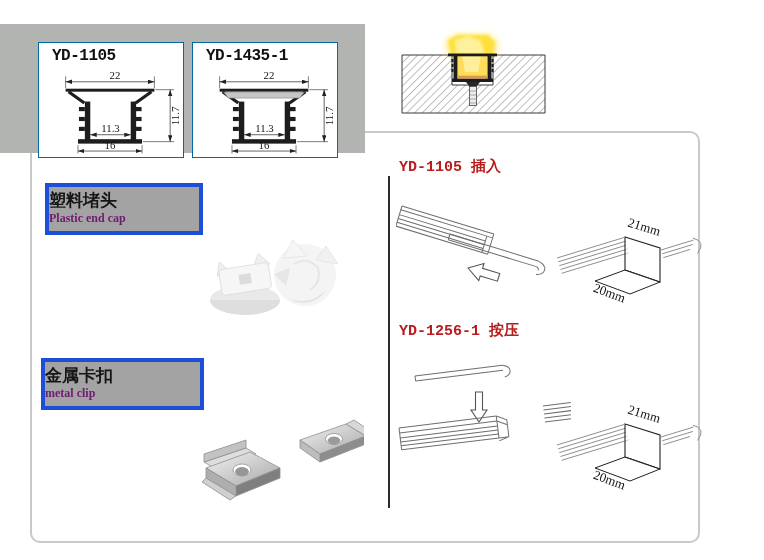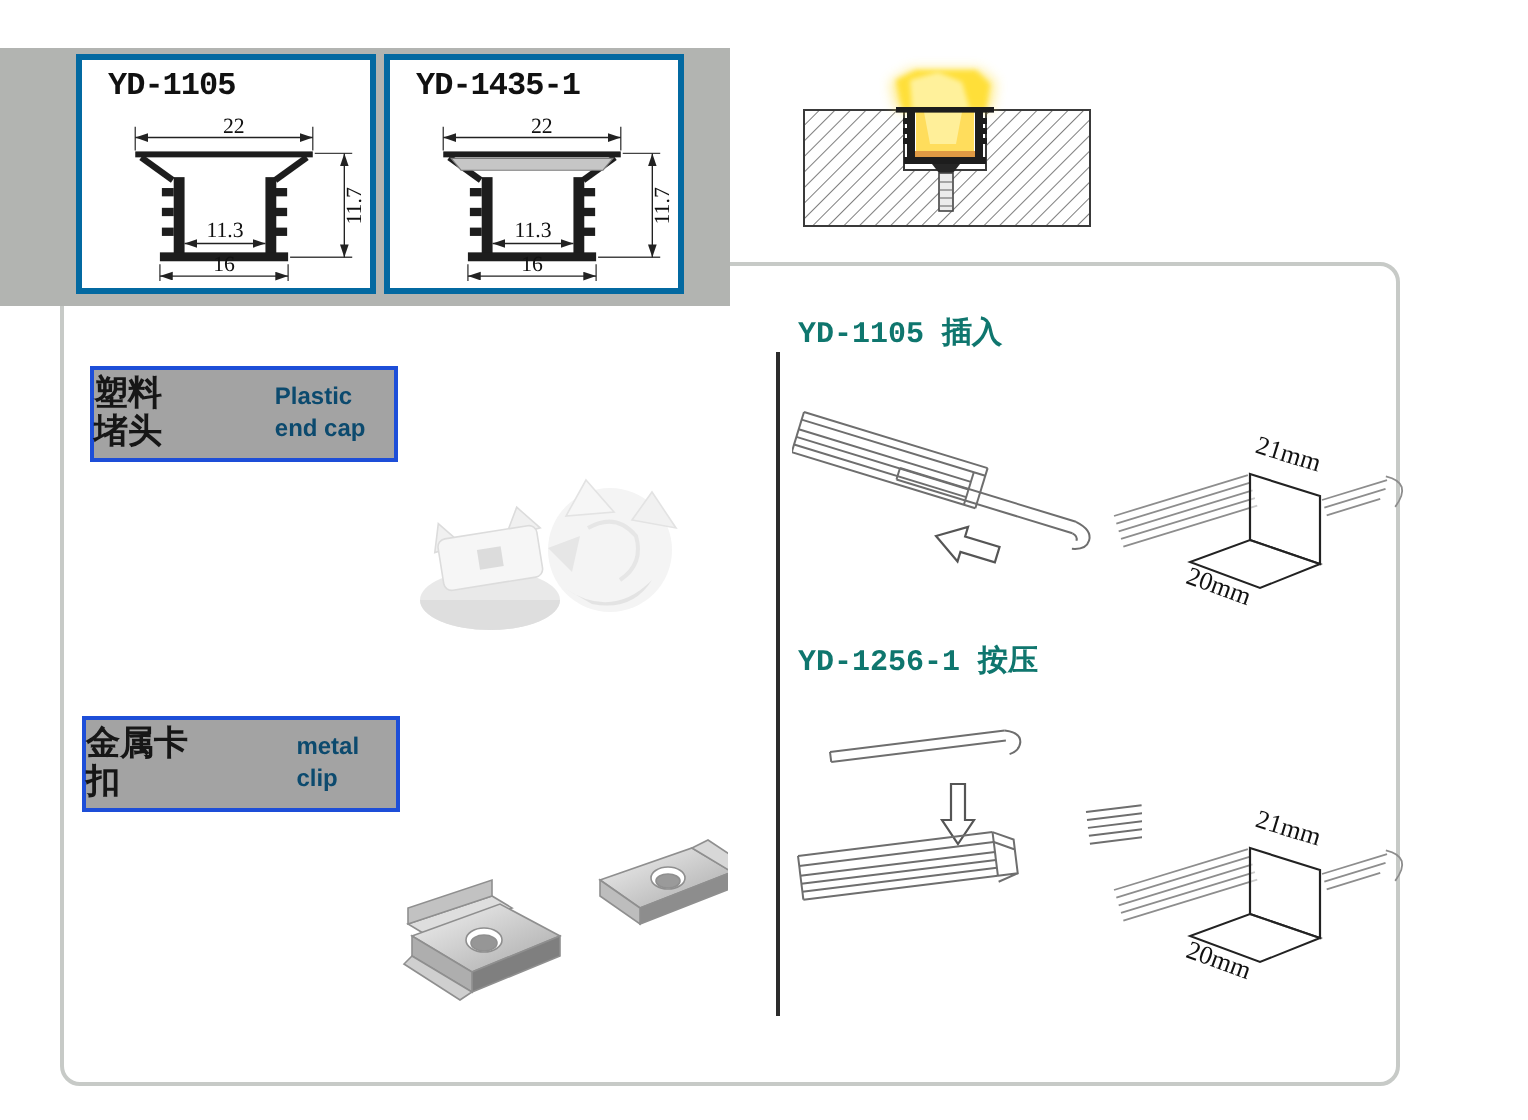--- a/index.html
+++ b/index.html
@@ -1,34 +1,34 @@
 <!DOCTYPE html>
 <html><head>
 <meta charset="utf-8">
 <style>
   html,body{margin:0;padding:0;background:#fff;}
   .page{position:relative;width:764px;height:560px;background:#fff;overflow:hidden;
         font-family:"Liberation Sans",sans-serif;}
   .frame{position:absolute;left:30px;top:131px;width:666px;height:408px;
          border:2px solid #c7cac7;border-radius:10px;background:#fff;}
   .spec-panel{position:absolute;left:0;top:24px;width:365px;height:129px;background:#b2b4b1;}
-  .spec-card{position:absolute;top:3px;width:144px;height:114px;background:#fff;border:3px solid #0369a1;}
+  .spec-card{position:absolute;top:18px;width:144px;height:114px;background:#fff;border:1px solid #0369a1;}
   .spec-card .title{position:absolute;left:13px;top:4px;font-family:"Liberation Mono",monospace;
         font-weight:700;font-size:16px;color:#111;letter-spacing:-0.5px;white-space:nowrap;}
   .spec-card svg{position:absolute;left:0;top:18px;}
   .dimtxt{font-family:"Liberation Serif",serif;font-size:11px;fill:#111;}
   .install-svg{position:absolute;left:396px;top:14px;}
   .divider{position:absolute;left:388px;top:176px;width:2px;height:332px;background:#2b2b2b;}
   .sec-heading{position:absolute;left:399px;font-family:"Liberation Mono","DejaVu Sans",monospace;
-        font-weight:700;font-size:15px;color:#0f766e;white-space:nowrap;}
-  .label-box{position:absolute;background:#a3a3a3;border:2px solid #1d4ed8;
-        display:flex;flex-direction:row;align-items:center;justify-content:center;}
+        font-weight:700;font-size:15px;color:#b91c1c;white-space:nowrap;}
+  .label-box{position:absolute;background:#a3a3a3;border:4px solid #1d4ed8;
+        display:flex;flex-direction:column;justify-content:center;}
   .label-box .zh{font-family:"Liberation Serif","DejaVu Sans",sans-serif;font-weight:700;
         font-size:17px;color:#161616;line-height:1.1;}
-  .label-box .en{font-family:Liberation Sans, sans-serif;font-weight:700;font-size:12px;color:#0c4a6e;line-height:1.3;margin-left:44px;}
+  .label-box .en{font-family:Liberation Serif, serif;font-weight:700;font-size:12px;color:#701a75;line-height:1.3;}
   .photo{position:absolute;}
   .dim-diagram{position:absolute;}
   .mmtxt{font-family:"Liberation Serif",serif;font-size:13px;fill:#111;}
   .lineart{fill:none;stroke:#6e6e6e;stroke-width:1;}
 </style>
 </head>
 <body>
 
 <div class="page">
 

